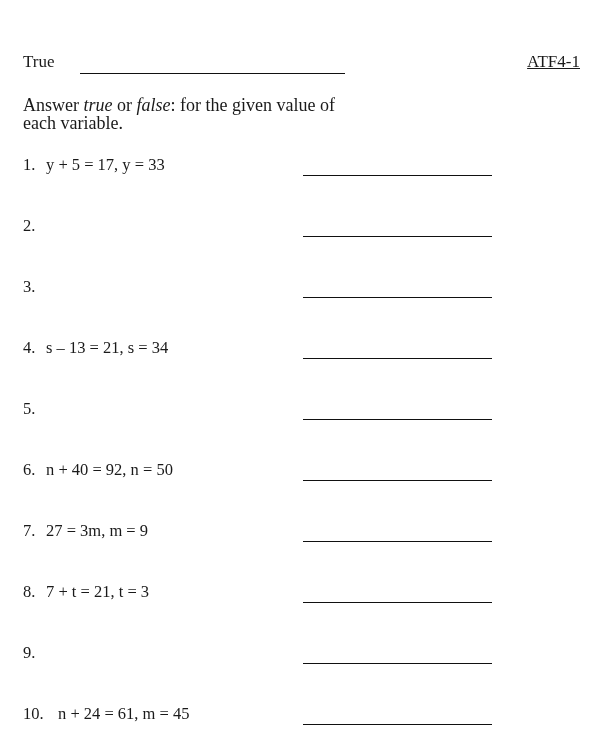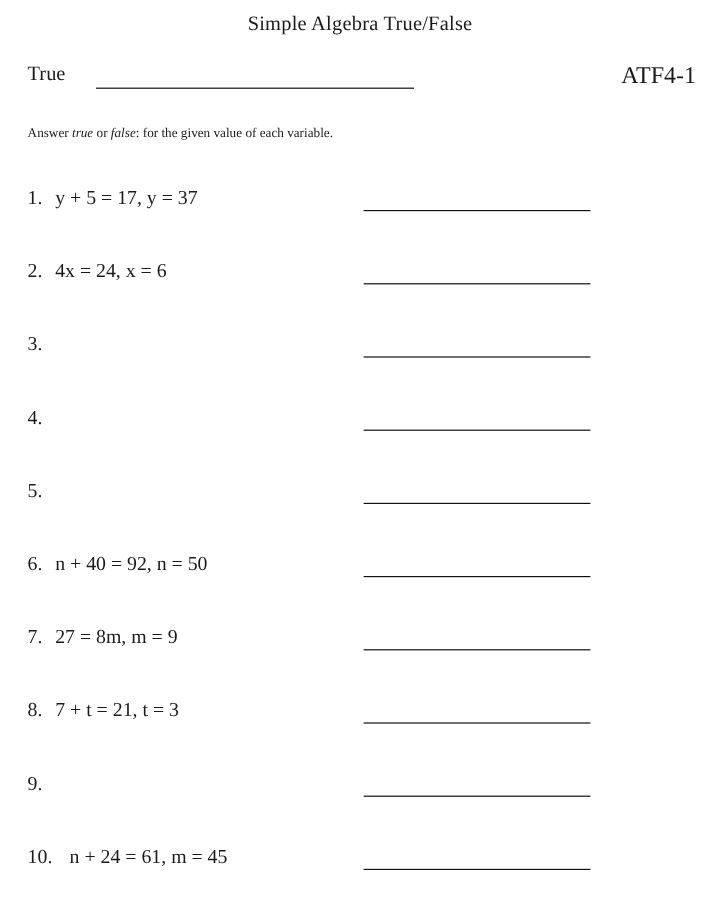--- a/index.html
+++ b/index.html
@@ -54,32 +54,33 @@
     left: 57px;
     top: 21px;
     width: 265px;
     height: 0;
     border-bottom: 1.6px solid #111;
   }
   .code {
     position: absolute;
     right: 0;
     top: 0;
-    font-size: 20px;
+    font-size: 17px;
     white-space: nowrap;
+    text-decoration: underline;
   }
 
   
   .instructions {
     position: absolute;
     top: 96px;
     left: 23px;
     width: 330px;
-    font-size: 11px;
-    line-height: 30px;
+    font-size: 18px;
+    line-height: 18px;
   }
   .instructions i {
     font-style: italic;
   }
 
   
   .problems {
     position: absolute;
     top: 155px;
     left: 0;
@@ -113,63 +114,62 @@
     width: 189px;
     height: 0;
     border-bottom: 1.5px solid #111;
   }
 </style>
 </head>
 <body>
 
 <div class="sheet">
 
-  <div class="title">Simple Algebra True/False</div>
 
   <div class="name-row">
     <span class="name-label">True</span>
     <span class="name-rule"></span>
     <span class="code">ATF4-1</span>
   </div>
 
   <div class="instructions">
     <span>Answer </span><i>true</i><span> or </span><i>false</i><span>: for the given value of each variable.</span>
   </div>
 
   <div class="problems" id="problems-list">
       <div class="problem-row">
         <span class="p-num">1.</span>
-        <span class="p-eq">y + 5 = 17,  y = 37</span>
+        <span class="p-eq">y + 5 = 17,  y = 33</span>
         <span class="answer-rule"></span>
       </div>
       <div class="problem-row">
         <span class="p-num">2.</span>
-        <span class="p-eq">4x = 24,  x = 6</span>
         <span class="answer-rule"></span>
       </div>
       <div class="problem-row">
         <span class="p-num">3.</span>
         <span class="answer-rule"></span>
       </div>
       <div class="problem-row">
         <span class="p-num">4.</span>
+        <span class="p-eq">s – 13 = 21,  s = 34</span>
         <span class="answer-rule"></span>
       </div>
       <div class="problem-row">
         <span class="p-num">5.</span>
         <span class="answer-rule"></span>
       </div>
       <div class="problem-row">
         <span class="p-num">6.</span>
         <span class="p-eq">n + 40 = 92,  n = 50</span>
         <span class="answer-rule"></span>
       </div>
       <div class="problem-row">
         <span class="p-num">7.</span>
-        <span class="p-eq">27 = 8m,  m = 9</span>
+        <span class="p-eq">27 = 3m,  m = 9</span>
         <span class="answer-rule"></span>
       </div>
       <div class="problem-row">
         <span class="p-num">8.</span>
         <span class="p-eq">7 + t = 21,  t = 3</span>
         <span class="answer-rule"></span>
       </div>
       <div class="problem-row">
         <span class="p-num">9.</span>
         <span class="answer-rule"></span>

